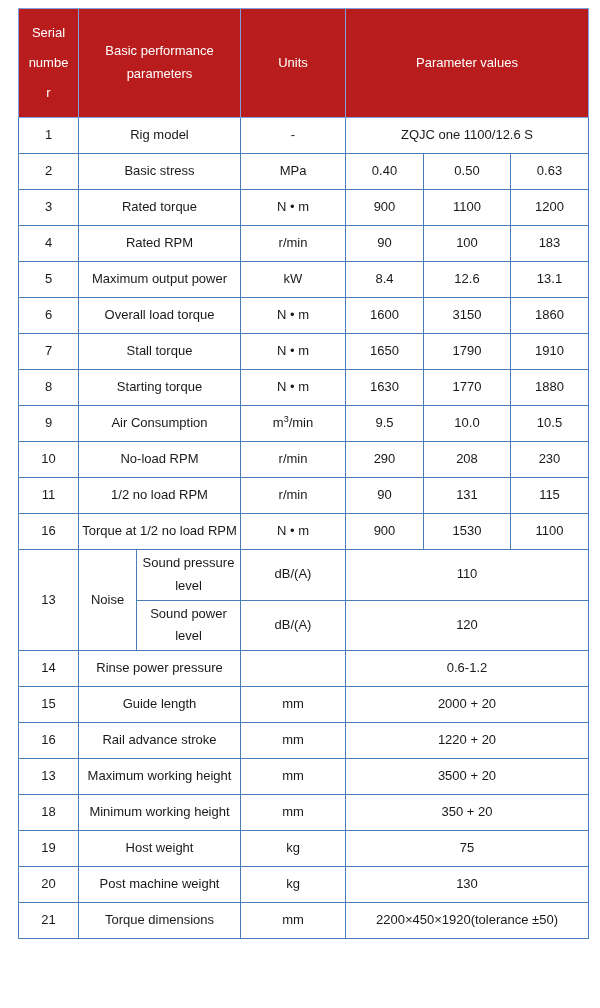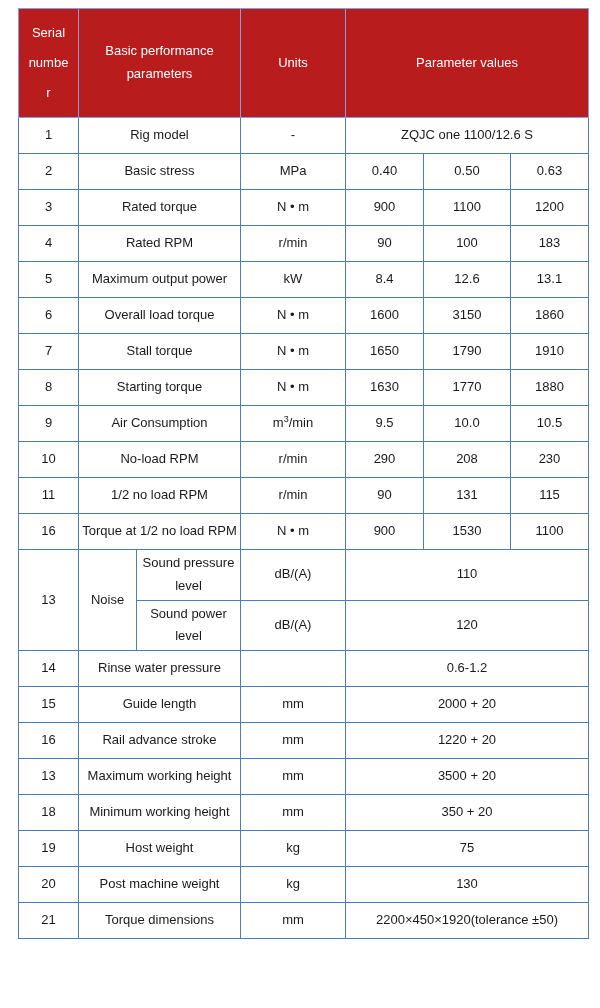--- a/index.html
+++ b/index.html
@@ -187,21 +187,21 @@
           <td class="tall2">dB/(A)</td>
           <td colspan="3" class="tall2">110</td>
         </tr>
         <tr>
           <td class="tall2">Sound power level</td>
           <td class="tall2">dB/(A)</td>
           <td colspan="3" class="tall2">120</td>
         </tr>
         <tr>
           <td>14</td>
-          <td colspan="2">Rinse water pressure</td>
+          <td colspan="2">Rinse power pressure</td>
           <td></td>
           <td colspan="3">0.6-1.2</td>
         </tr>
         <tr>
           <td>15</td>
           <td colspan="2">Guide length</td>
           <td>mm</td>
           <td colspan="3">2000 + 20</td>
         </tr>
         <tr>

